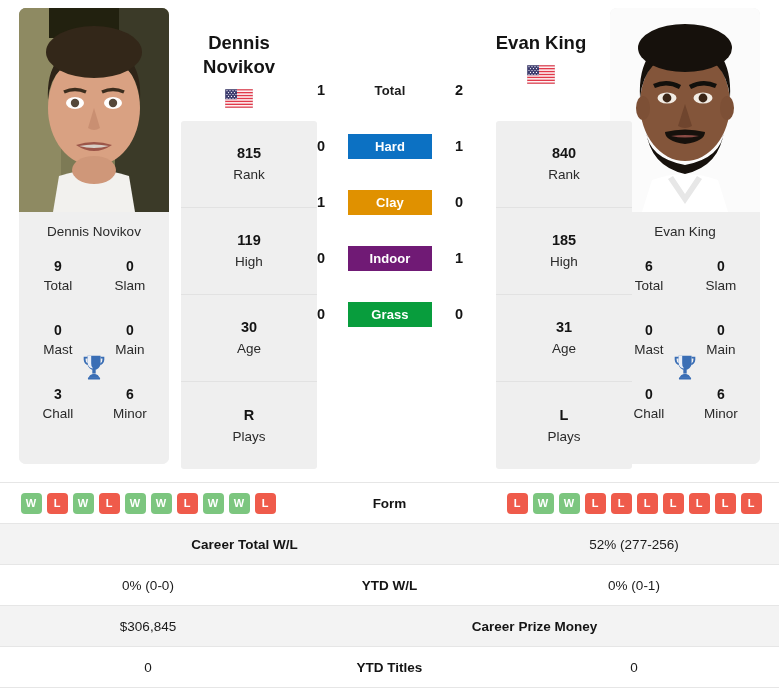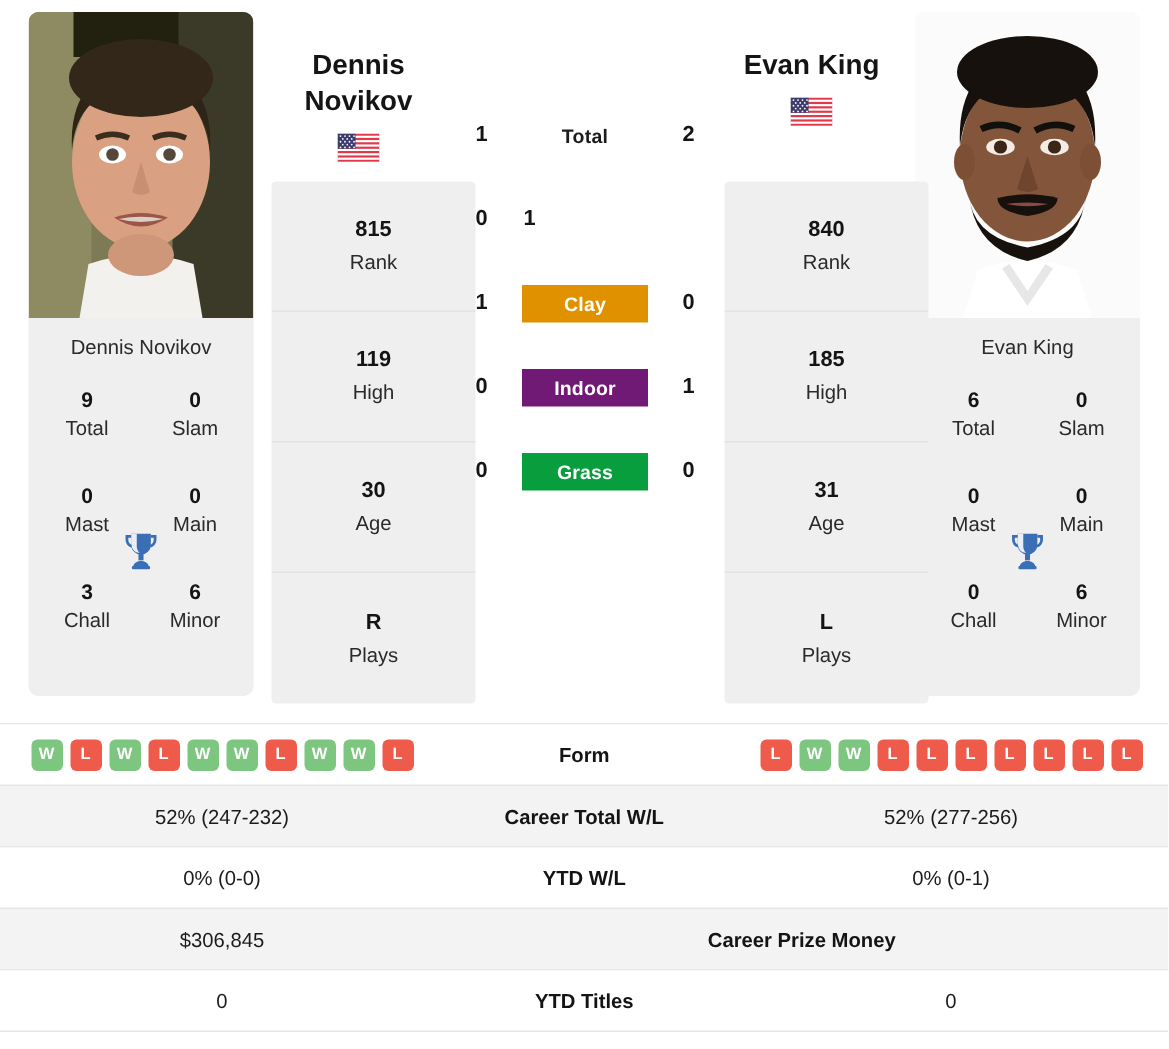--- a/index.html
+++ b/index.html
@@ -113,21 +113,21 @@
   
   .info-card {
     position: absolute;
     top: 121px;
     width: 136px;
     background: #efefef;
     border-radius: 3px;
     overflow: hidden;
   }
   .info-card.left  { left: 181px; }
-  .info-card.right { left: 483px; }
+  .info-card.right { left: 496px; }
   .info-cell {
     height: 87px;
     display: flex;
     flex-direction: column;
     align-items: center;
     justify-content: center;
     border-bottom: 1px solid #e2e2e2;
   }
   .info-cell:last-child { border-bottom: none; }
   .info-cell .num {
@@ -497,20 +497,23 @@
     <div class="h2h">
       <div class="h2h-row">
         <div class="h2h-score">1</div>
         <div class="h2h-mid">
           <span class="h2h-label-plain">Total</span>
         </div>
         <div class="h2h-score">2</div>
       </div>
       <div class="h2h-row">
         <div class="h2h-score">0</div>
+        <div class="h2h-mid">
+          <span class="surface-badge" style="background: rgb(12, 113, 195);">Hard</span>
+        </div>
         <div class="h2h-score">1</div>
       </div>
       <div class="h2h-row">
         <div class="h2h-score">1</div>
         <div class="h2h-mid">
           <span class="surface-badge" style="background: rgb(224, 145, 0);">Clay</span>
         </div>
         <div class="h2h-score">0</div>
       </div>
       <div class="h2h-row">
@@ -559,21 +562,20 @@
             <span class="fbadge L">L</span>
             <span class="fbadge L">L</span>
             <span class="fbadge L">L</span>
             <span class="fbadge L">L</span>
             <span class="fbadge L">L</span>
           </div>
       </div>
     </div>
 
     <div class="srow shaded">
-      <div class="scell-l">52% (247-232)</div>
       <div class="scell-m">Career Total W/L</div>
       <div class="scell-r">52% (277-256)</div>
     </div>
 
     <div class="srow plain">
       <div class="scell-l">0% (0-0)</div>
       <div class="scell-m">YTD W/L</div>
       <div class="scell-r">0% (0-1)</div>
     </div>
 

